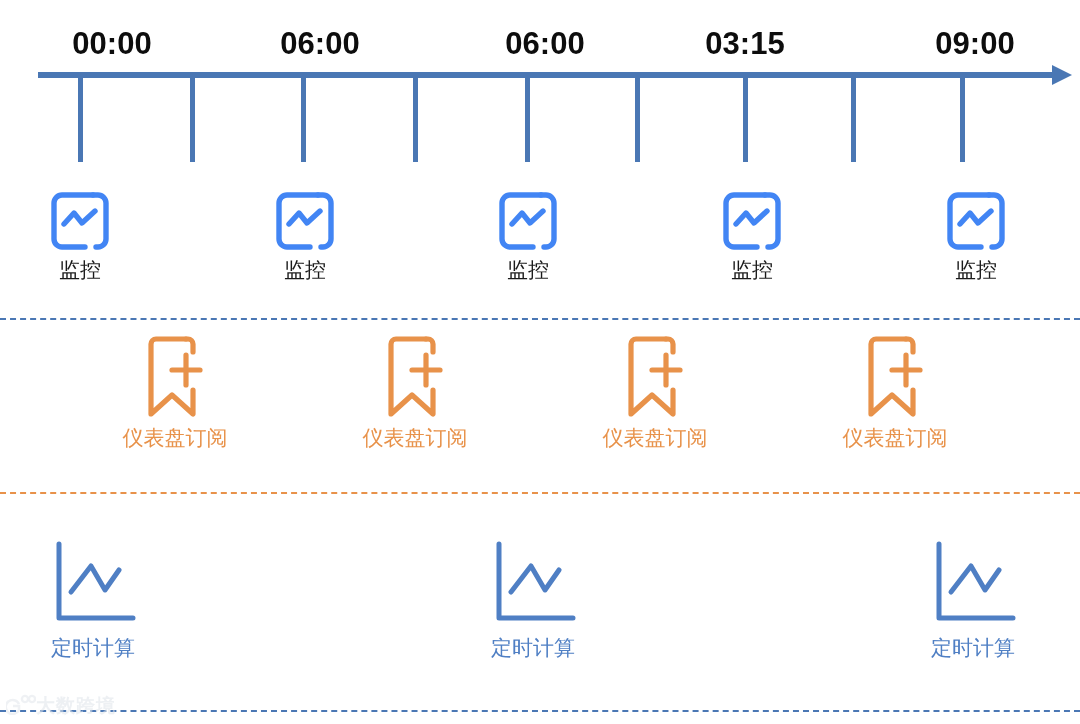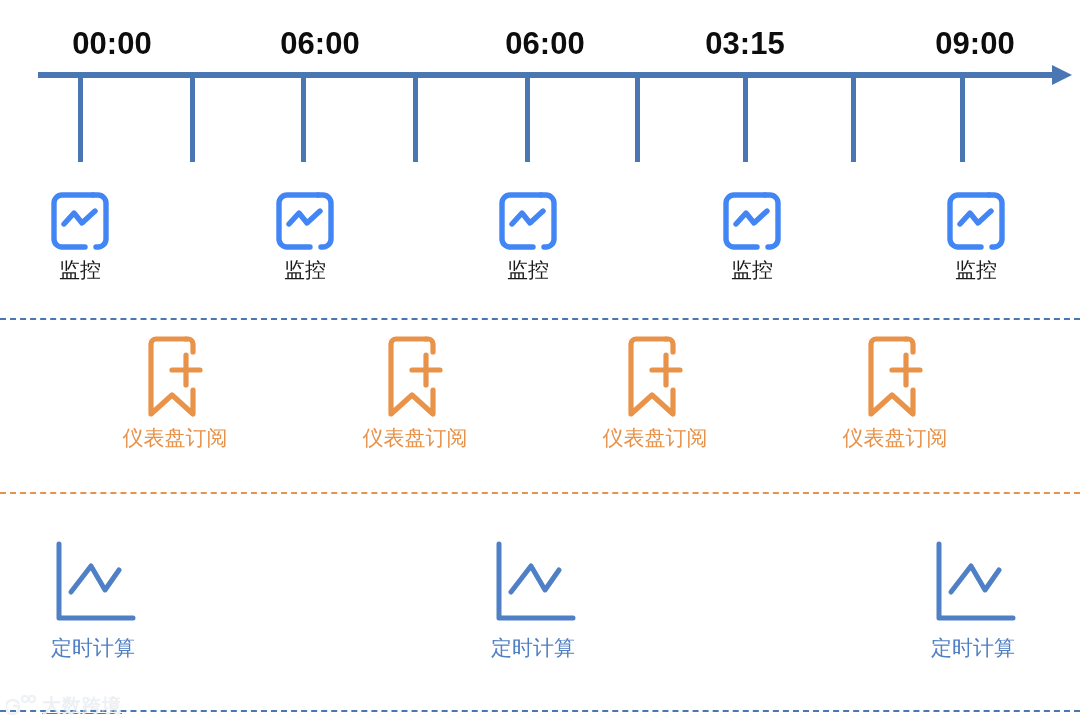--- a/index.html
+++ b/index.html
@@ -96,23 +96,21 @@
   .row-bookmark  { top: 334px; }
   .row-chart     { top: 538px; }
 
   
   #watermark {
     position: absolute;
     left: 6px;
     top: 693px;
     display: flex;
     align-items: flex-end;
-    gap: 6px;
     opacity: 0.55;
-    text-decoration: underline;
   }
   #watermark .wm-text {
     font-size: 19px;
     font-weight: bold;
     color: #dfe4ea;
     letter-spacing: 1px;
     font-family: "Liberation Sans", sans-serif;
   }
 </style>
 </head>

